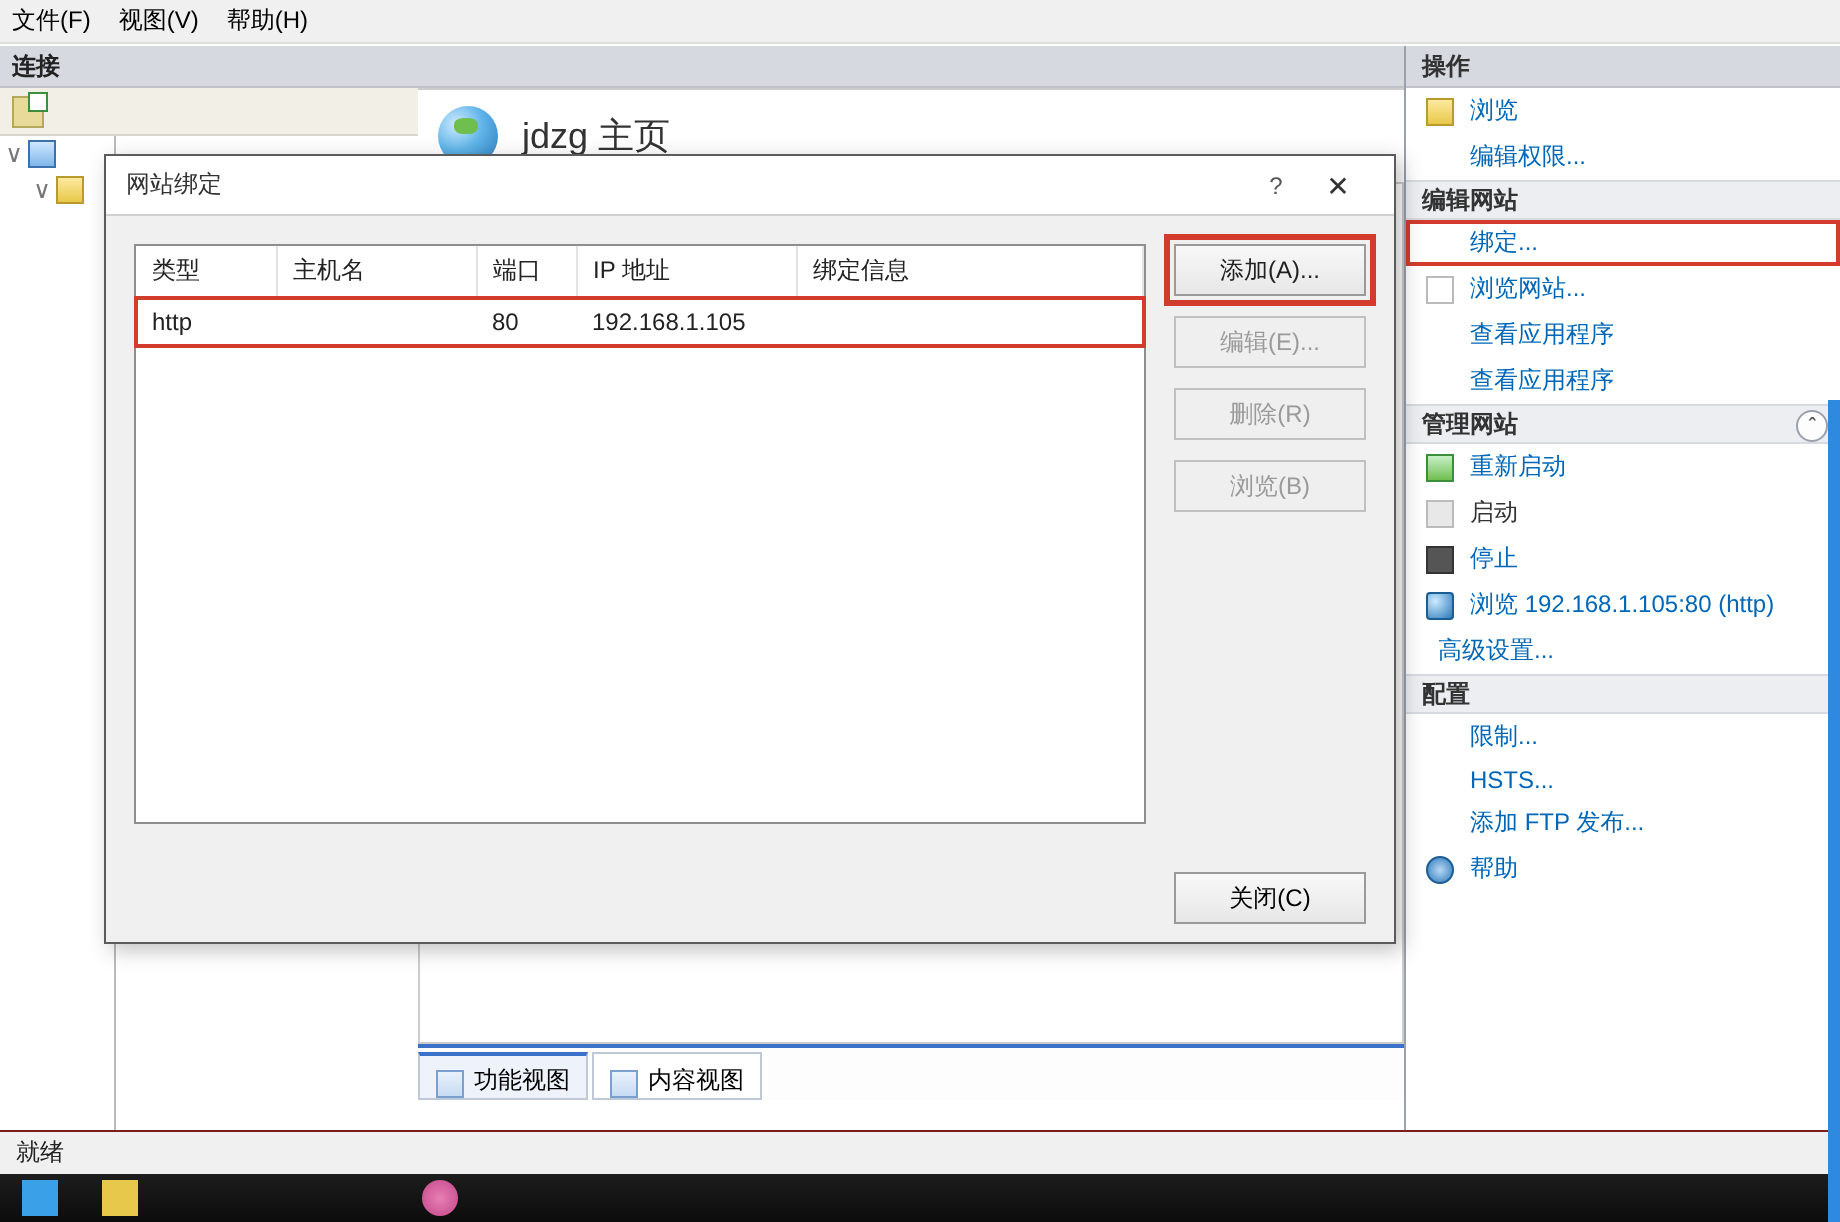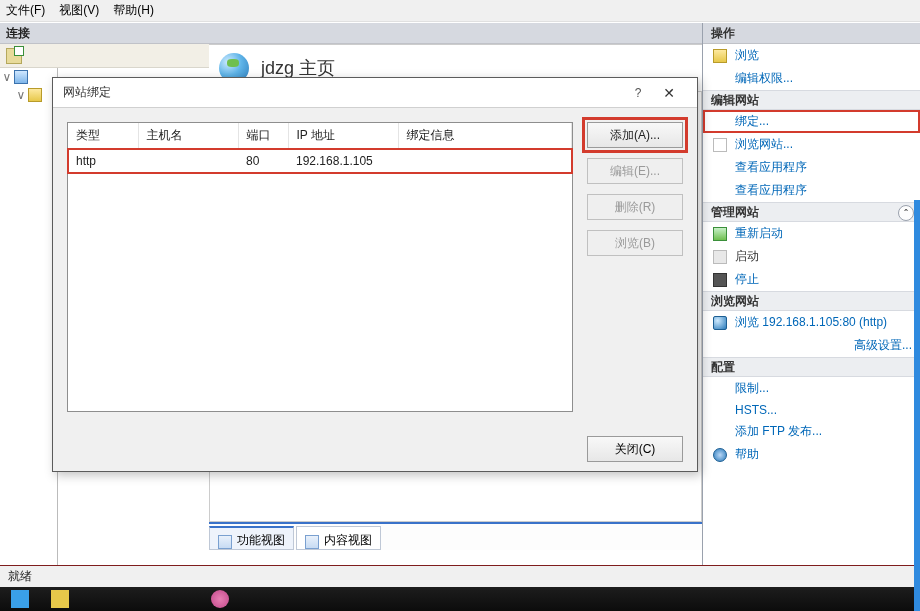--- a/index.html
+++ b/index.html
@@ -425,28 +425,25 @@
   </div>
   <div class="linkplain">
     <div class="ico" style="background:#e8e8e8;border-color:#bbb;"></div>
     <span>启动</span>
   </div>
   <div class="link">
     <div class="ico" style="background:#555;border-color:#333;"></div>
     <span>停止</span>
   </div>
 
-  <div class="sectionhdr">
-    <span>浏览网站</span>
-  </div>
   <div class="link">
     <div class="ico" style="background:radial-gradient(circle at 30% 30%,#cdeaff,#2a7aba);border-color:#1c5e93;border-radius:2px;"></div>
     <span>浏览 192.168.1.105:80 (http)</span>
   </div>
-  <div class="link" style="padding-left:36px;justify-content:flex-end;">
+  <div class="link" style="padding-left:16px;">
     <span>高级设置...</span>
   </div>
 
   <div class="sectionhdr">
     <span>配置</span>
   </div>
   <div class="link" style="padding-left:32px;">
     <span>限制...</span>
   </div>
   <div class="link" style="padding-left:32px;">

